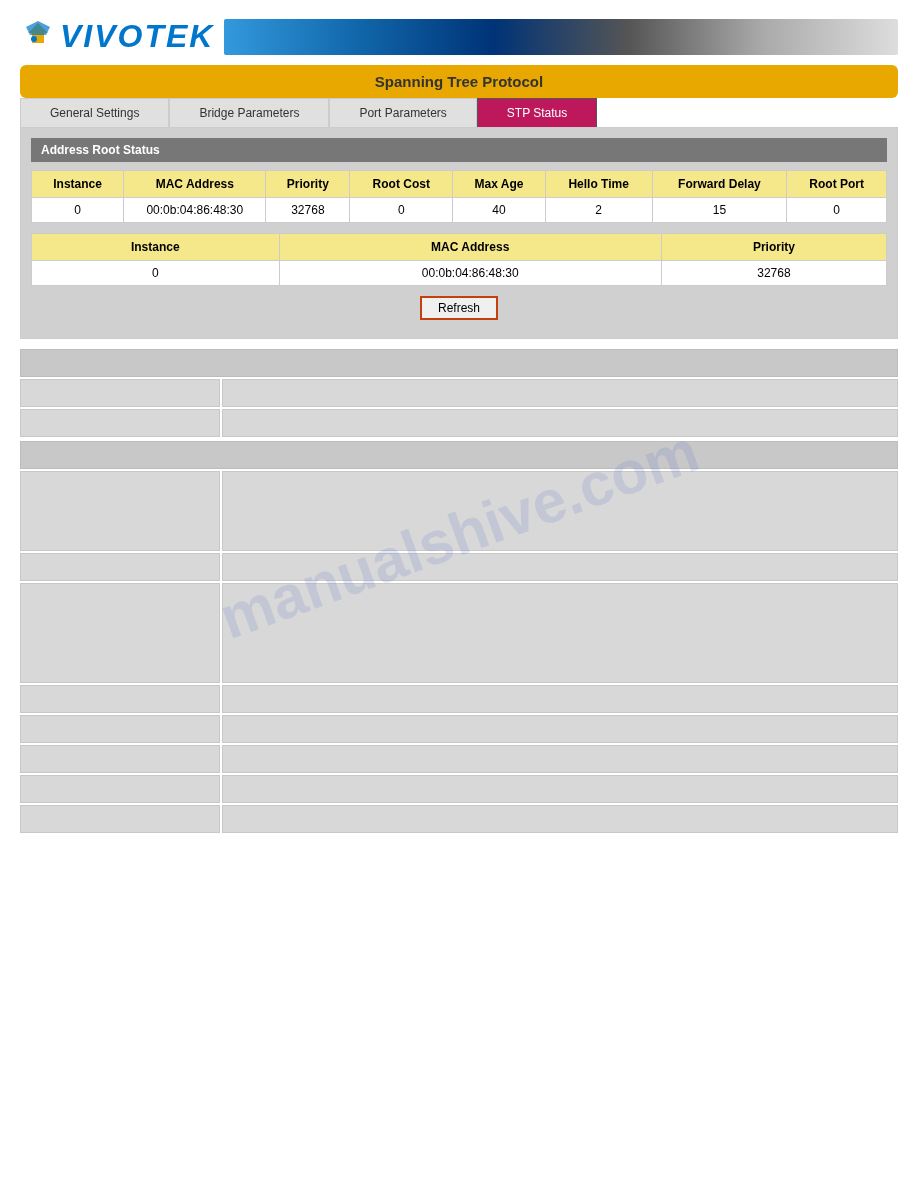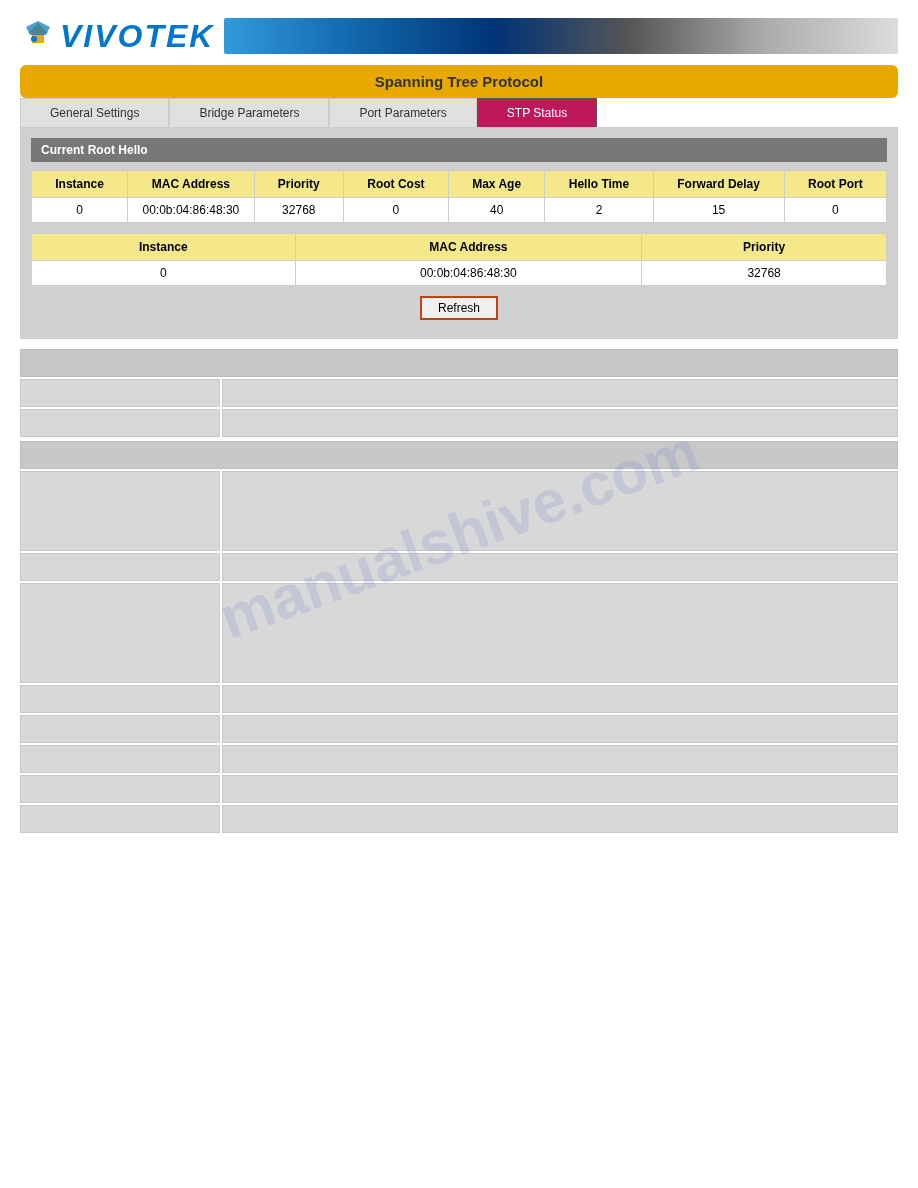--- a/index.html
+++ b/index.html
@@ -8,21 +8,21 @@
       font-size: 13px;
       background: #fff;
       width: 918px;
       min-height: 1188px;
     }
 
     
     .header {
       padding: 18px 20px 10px 20px;
       display: flex;
-      align-items: flex-start;
+      align-items: flex-end;
     }
     .logo-container {
       display: flex;
       align-items: center;
     }
     .logo-text {
       font-size: 32px;
       font-weight: bold;
       color: #0077cc;
       letter-spacing: 2px;
@@ -95,21 +95,21 @@
     
     .status-table {
       width: 100%;
       border-collapse: collapse;
       background: #fff;
       margin-bottom: 10px;
     }
     .status-table th {
       background: #f5e88a;
       border: 1px solid #ccc;
-      padding: 6px 22px;
+      padding: 6px 12px;
       text-align: center;
       font-size: 12px;
       font-weight: bold;
     }
     .status-table td {
       border: 1px solid #ccc;
       padding: 5px 8px;
       text-align: center;
       font-size: 12px;
       background: #fff;
@@ -211,21 +211,21 @@
 
   <div class="tabs-container">
     <div class="tab">General Settings</div>
     <div class="tab">Bridge Parameters</div>
     <div class="tab">Port Parameters</div>
     <div class="tab active">STP Status</div>
   </div>
 
   <div class="main-content">
 
-    <div class="section-header">Current Root Hello</div>
+    <div class="section-header">Address Root Status</div>
     <table class="status-table">
       <thead>
         <tr>
           <th>Instance</th>
           <th>MAC Address</th>
           <th>Priority</th>
           <th>Root Cost</th>
           <th>Max Age</th>
           <th>Hello Time</th>
           <th>Forward Delay</th>

